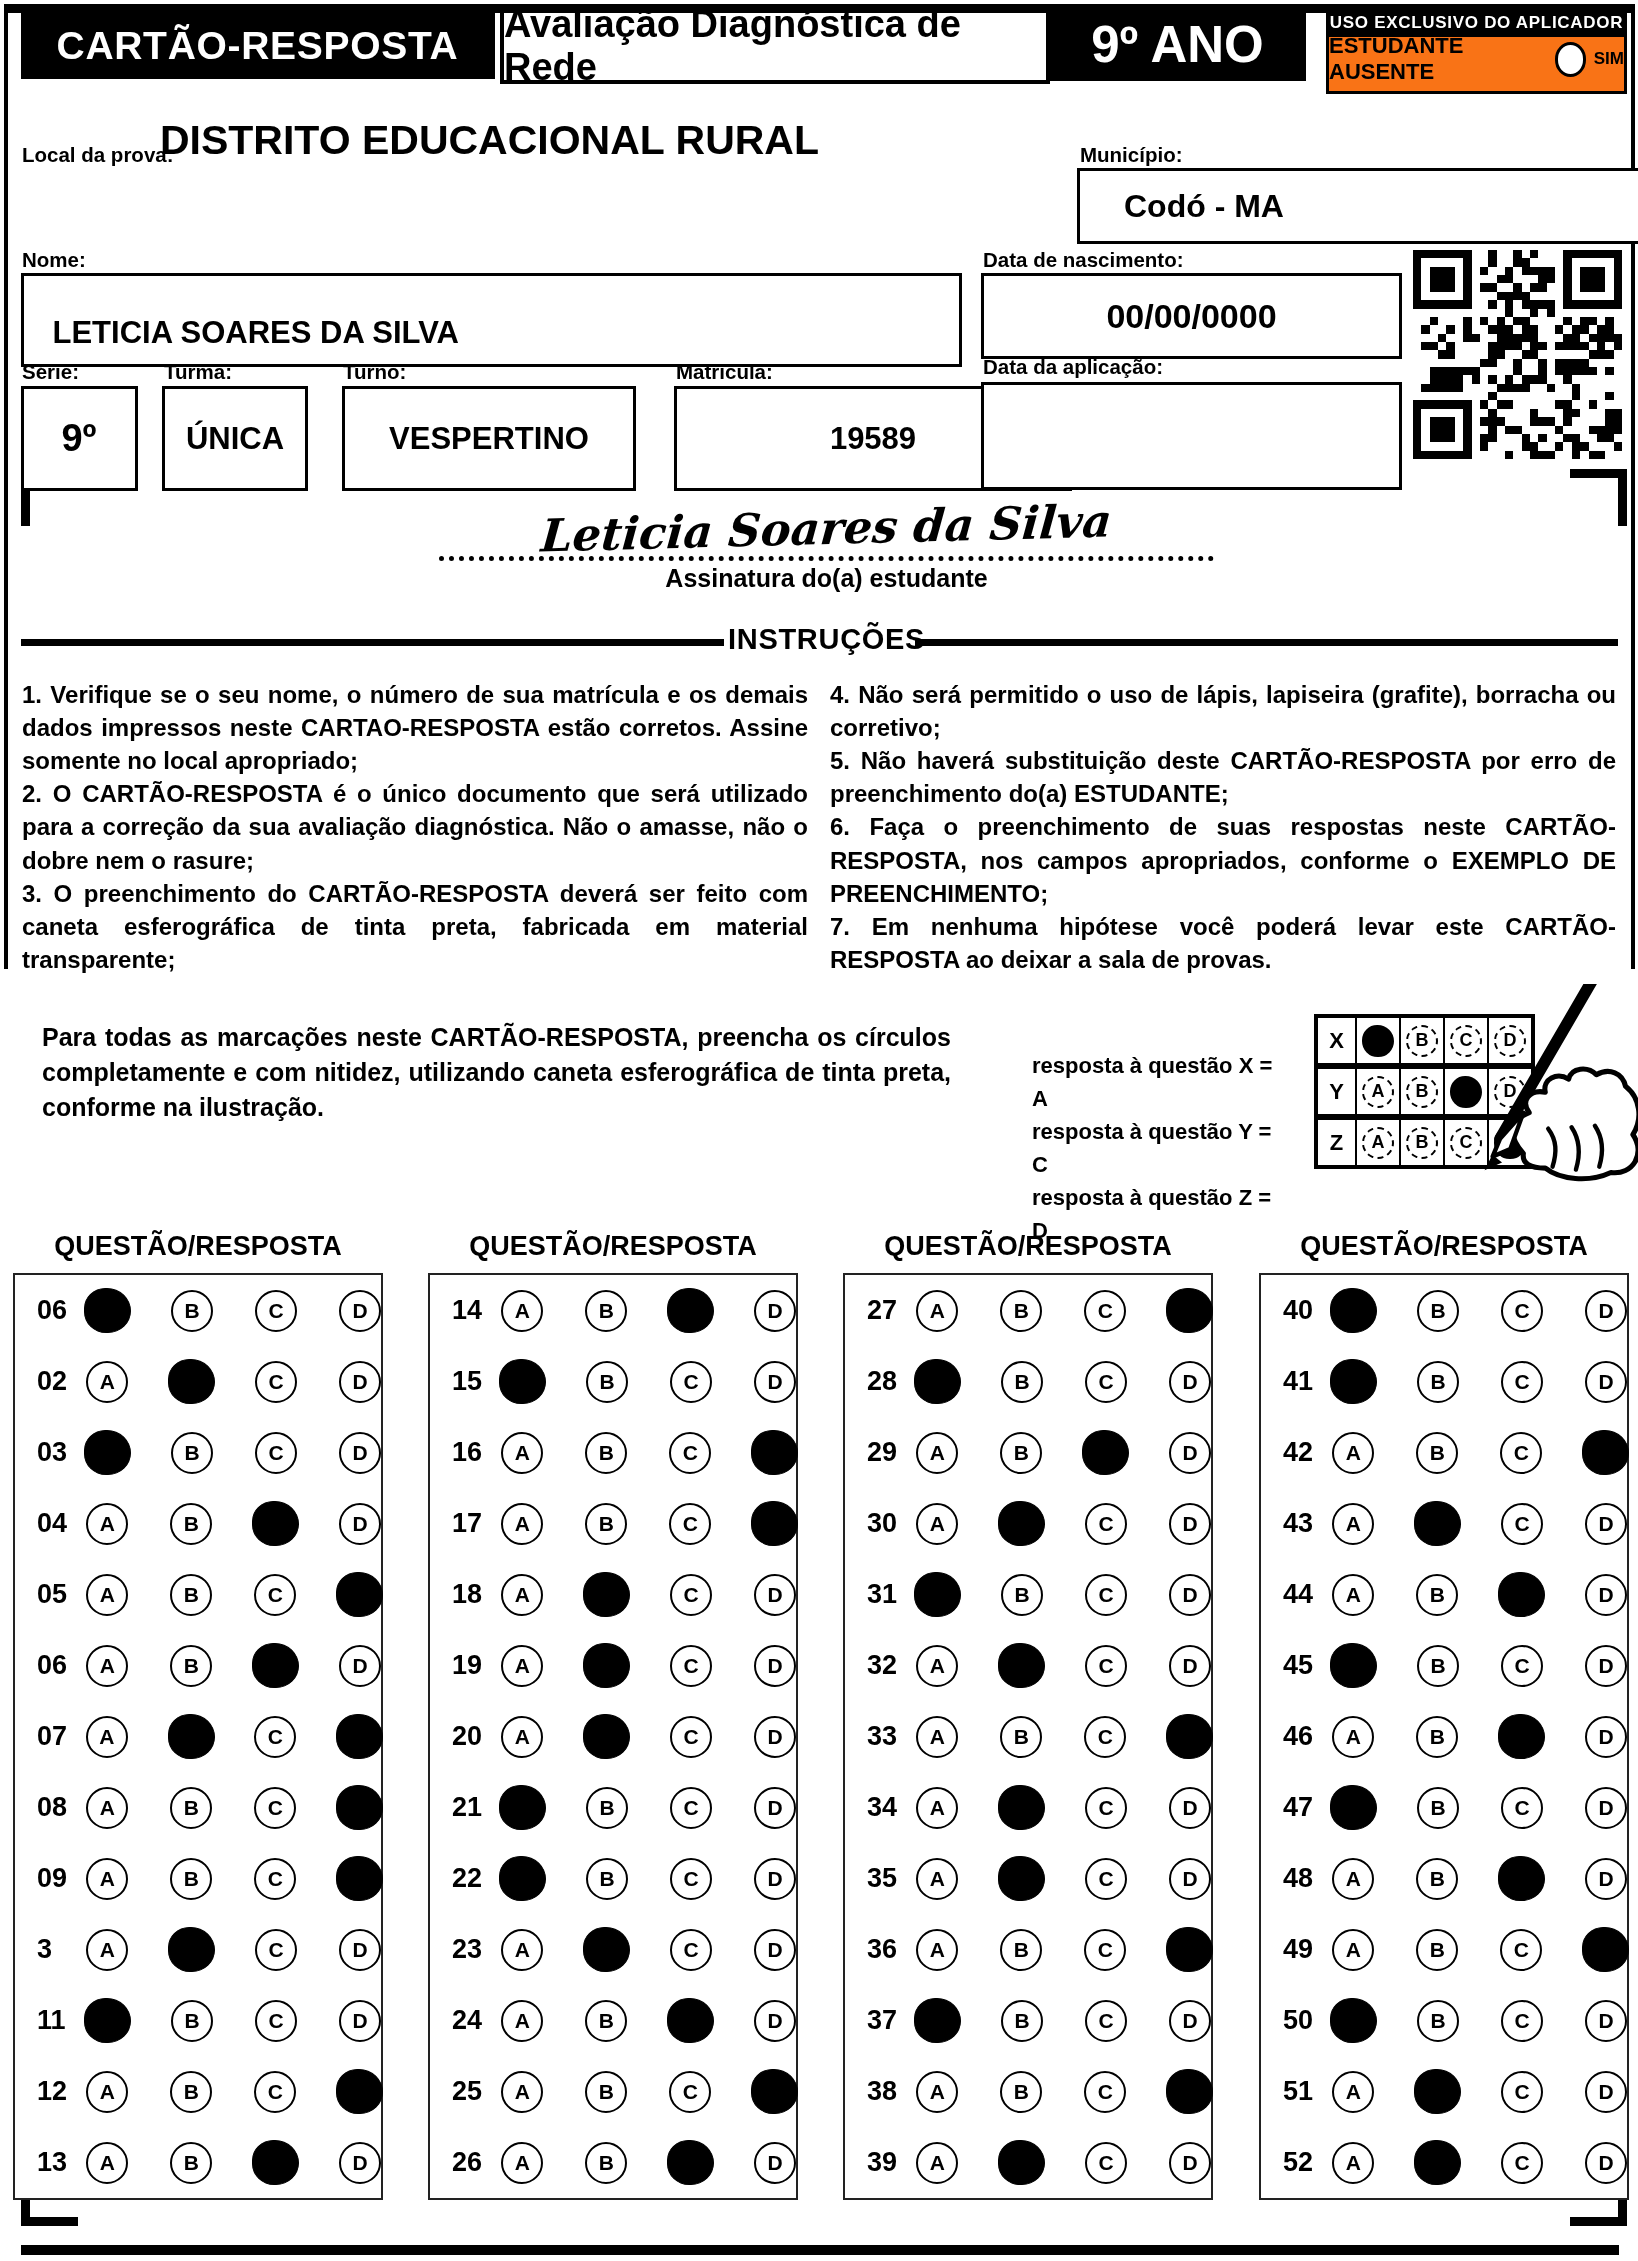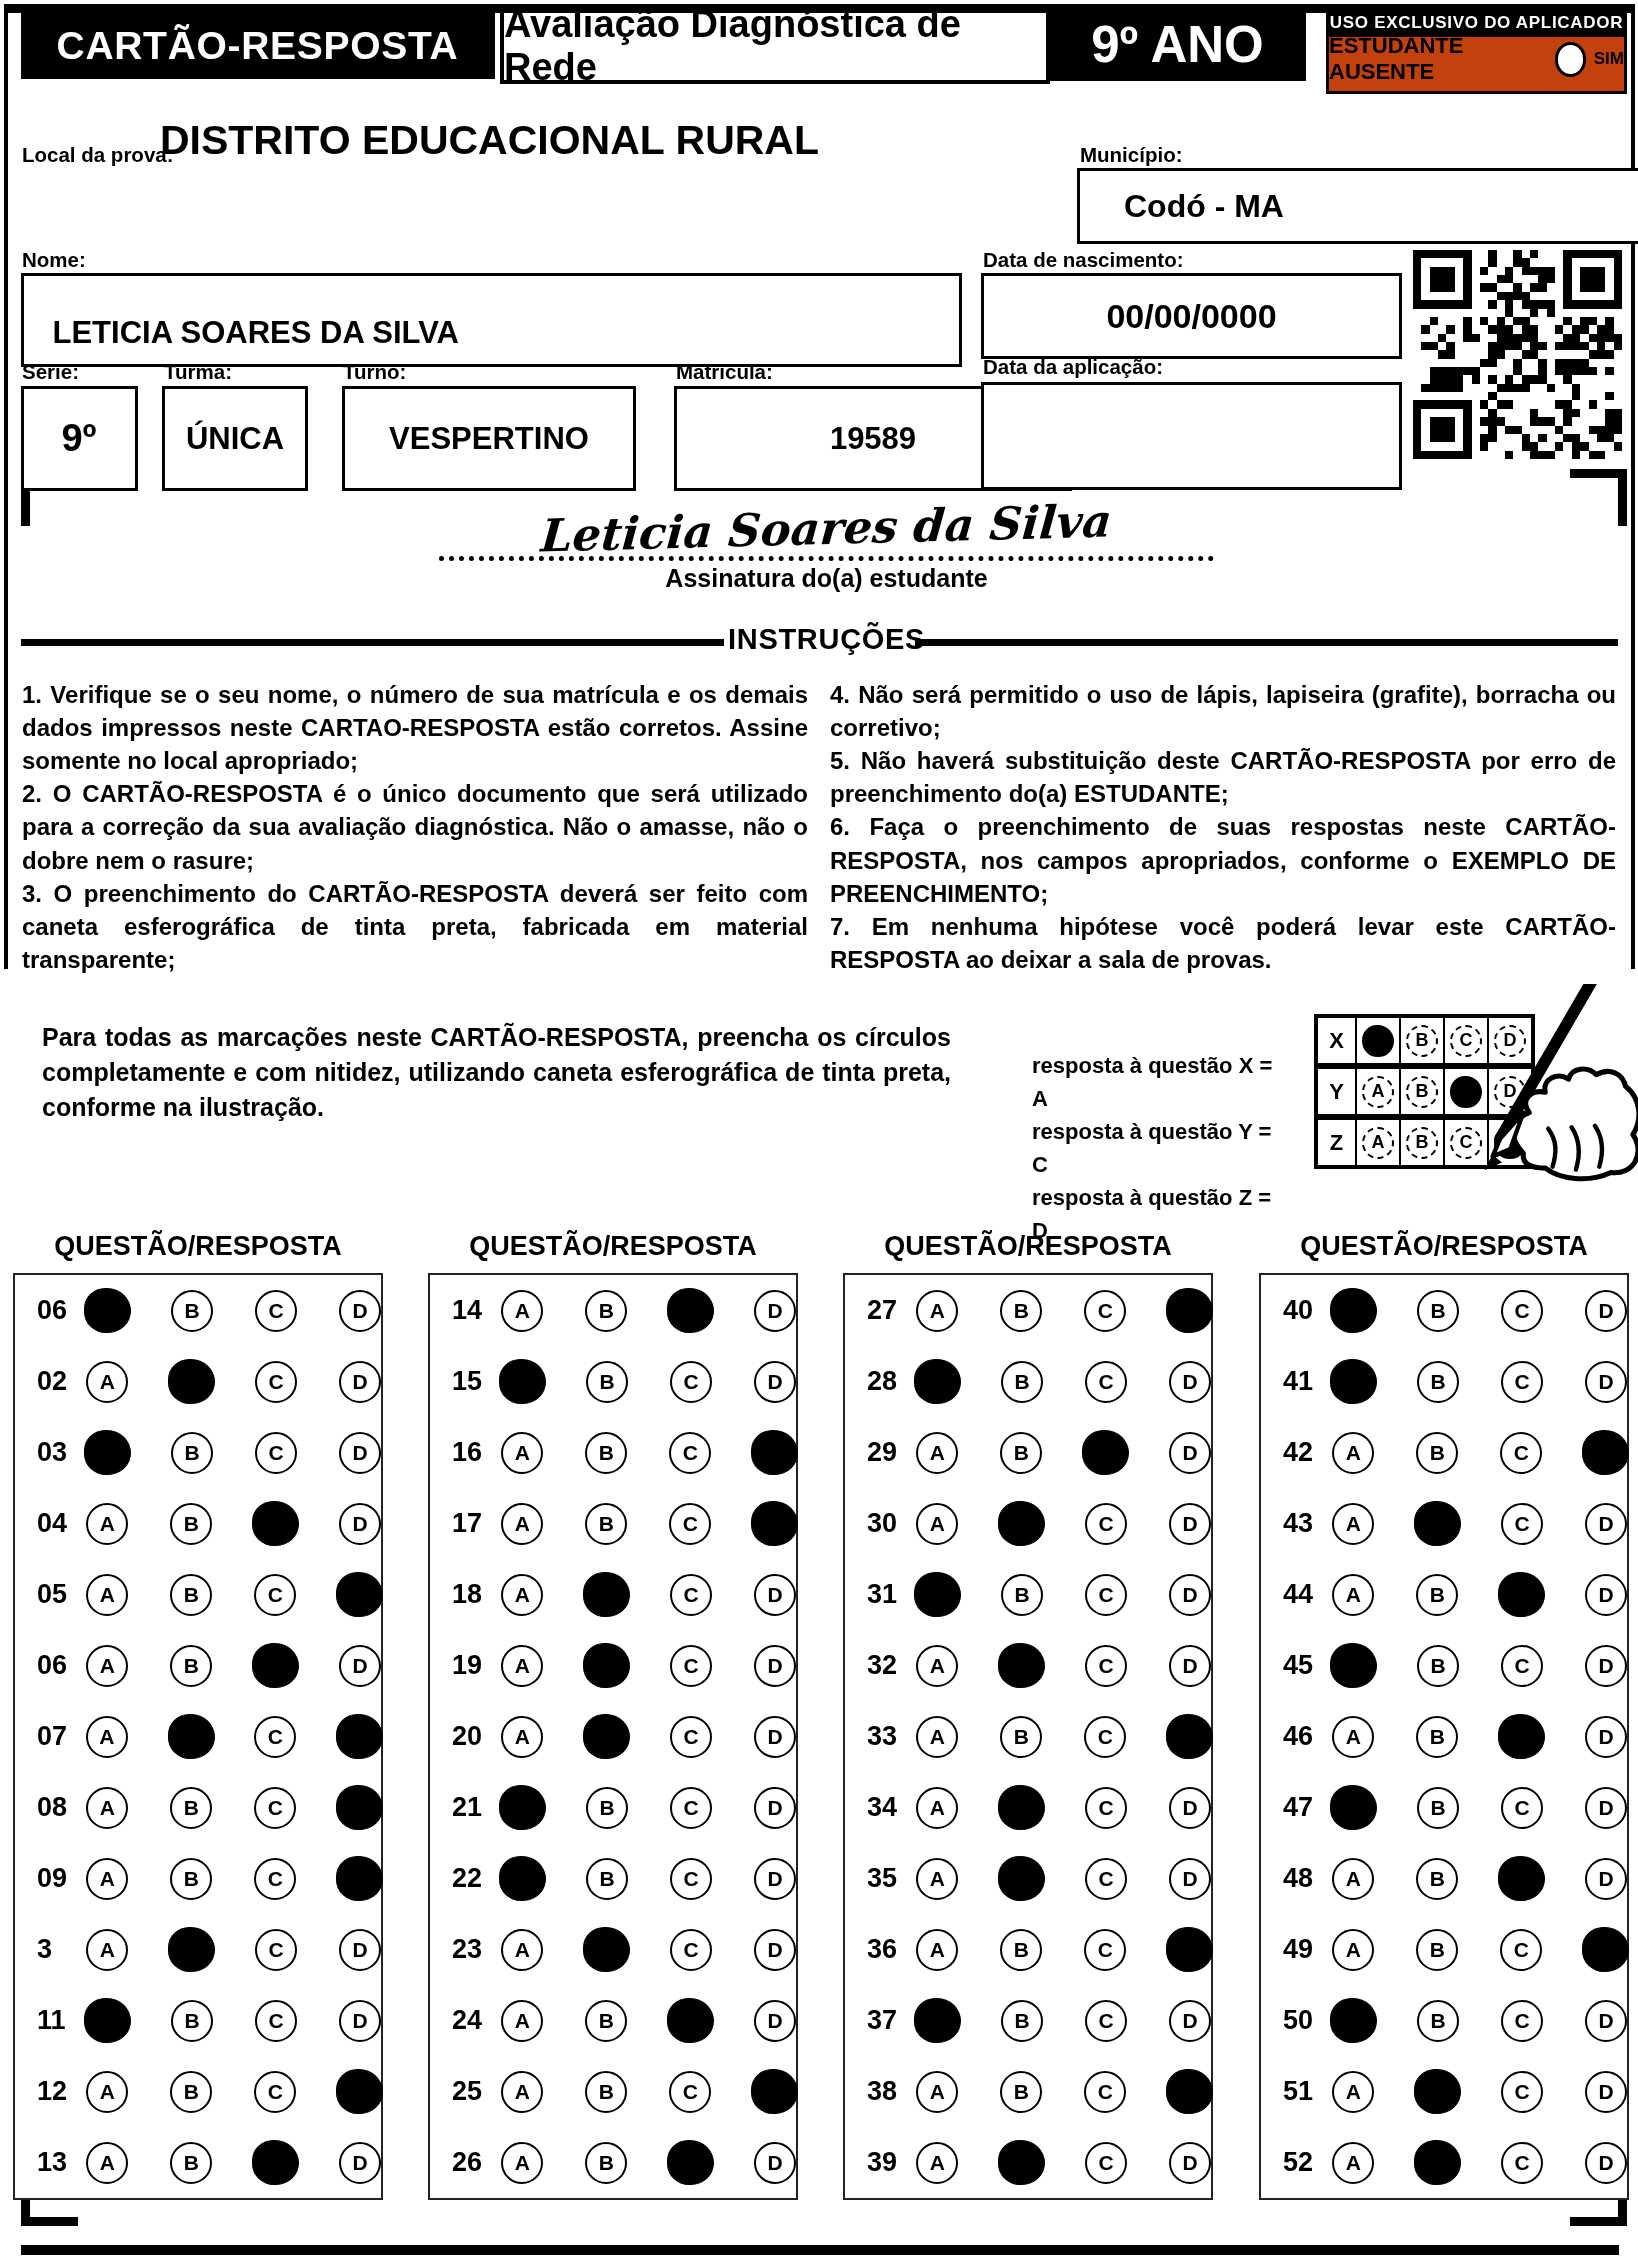--- a/index.html
+++ b/index.html
@@ -19,21 +19,21 @@
   .mark-tr{left:1570px;top:469px;border-top:9.5px solid #000;border-right:9.5px solid #000;}
   .mark-bl{left:20.5px;top:2169px;border-bottom:9.5px solid #000;border-left:9.5px solid #000;}
   .mark-br{left:1570px;top:2169px;border-bottom:9.5px solid #000;border-right:9.5px solid #000;}
   
   .box-card-title{left:20.5px;top:13px;width:474px;height:66px;background:#000;color:#fff;
     display:flex;align-items:center;justify-content:center;font-size:39px;font-weight:bold;letter-spacing:0.7px;}
   .box-exam-title{left:500px;top:8.8px;width:542px;height:67px;border:4.4px solid #000;background:#fff;
     display:flex;align-items:center;justify-content:center;font-size:38px;font-weight:bold;}
   .box-grade{left:1049px;top:8.8px;width:257px;height:72px;background:#000;color:#fff;
     display:flex;align-items:center;justify-content:center;font-size:51px;font-weight:bold;}
-  .box-applicator{left:1326px;top:5.8px;width:295px;height:82px;border:3.7px solid #000;background:#c2410c;}
+  .box-applicator{left:1326px;top:5.8px;width:295px;height:82px;border:3.7px solid #000;background:#f97316;}
   .applicator-header{background:#000;color:#fff;font-size:17px;font-weight:bold;text-align:center;
     height:28px;line-height:28px;letter-spacing:0.7px;}
   .applicator-body{display:flex;align-items:center;justify-content:center;gap:7.3px;height:45px;}
   .applicator-body .lbl{font-size:22px;font-weight:bold;}
   .absent-circle{width:29px;height:29px;border:3.7px solid #000;border-radius:50%;background:#fff;}
   .applicator-body .sim{font-size:17px;font-weight:bold;}
   
   .flabel{font-size:20.5px;font-weight:bold;}
   .fbox{border:3.7px solid #000;background:#fff;display:flex;align-items:center;font-weight:bold;}
   .district{left:124px;top:117px;width:731px;text-align:center;font-size:41px;font-weight:bold;}

